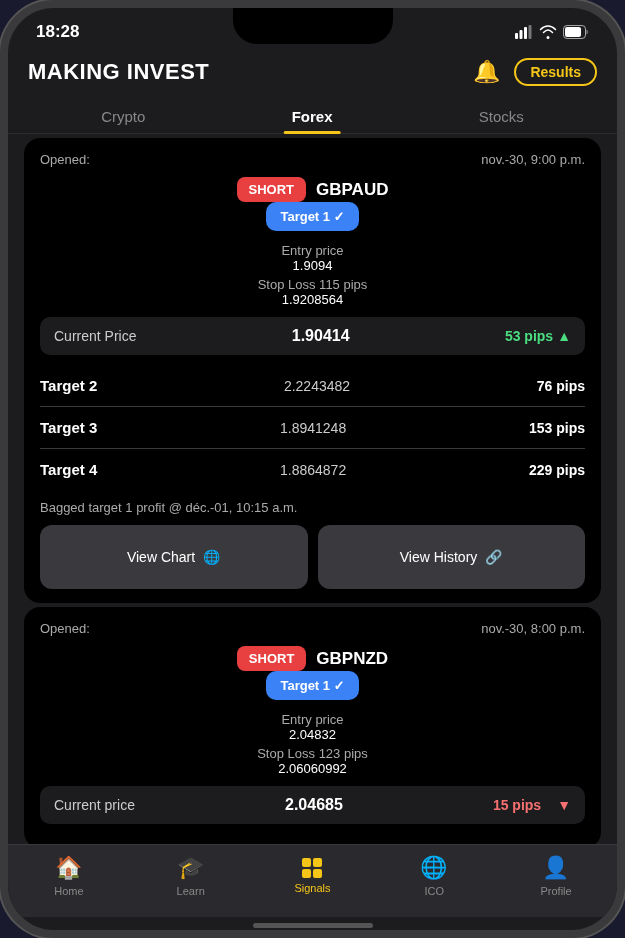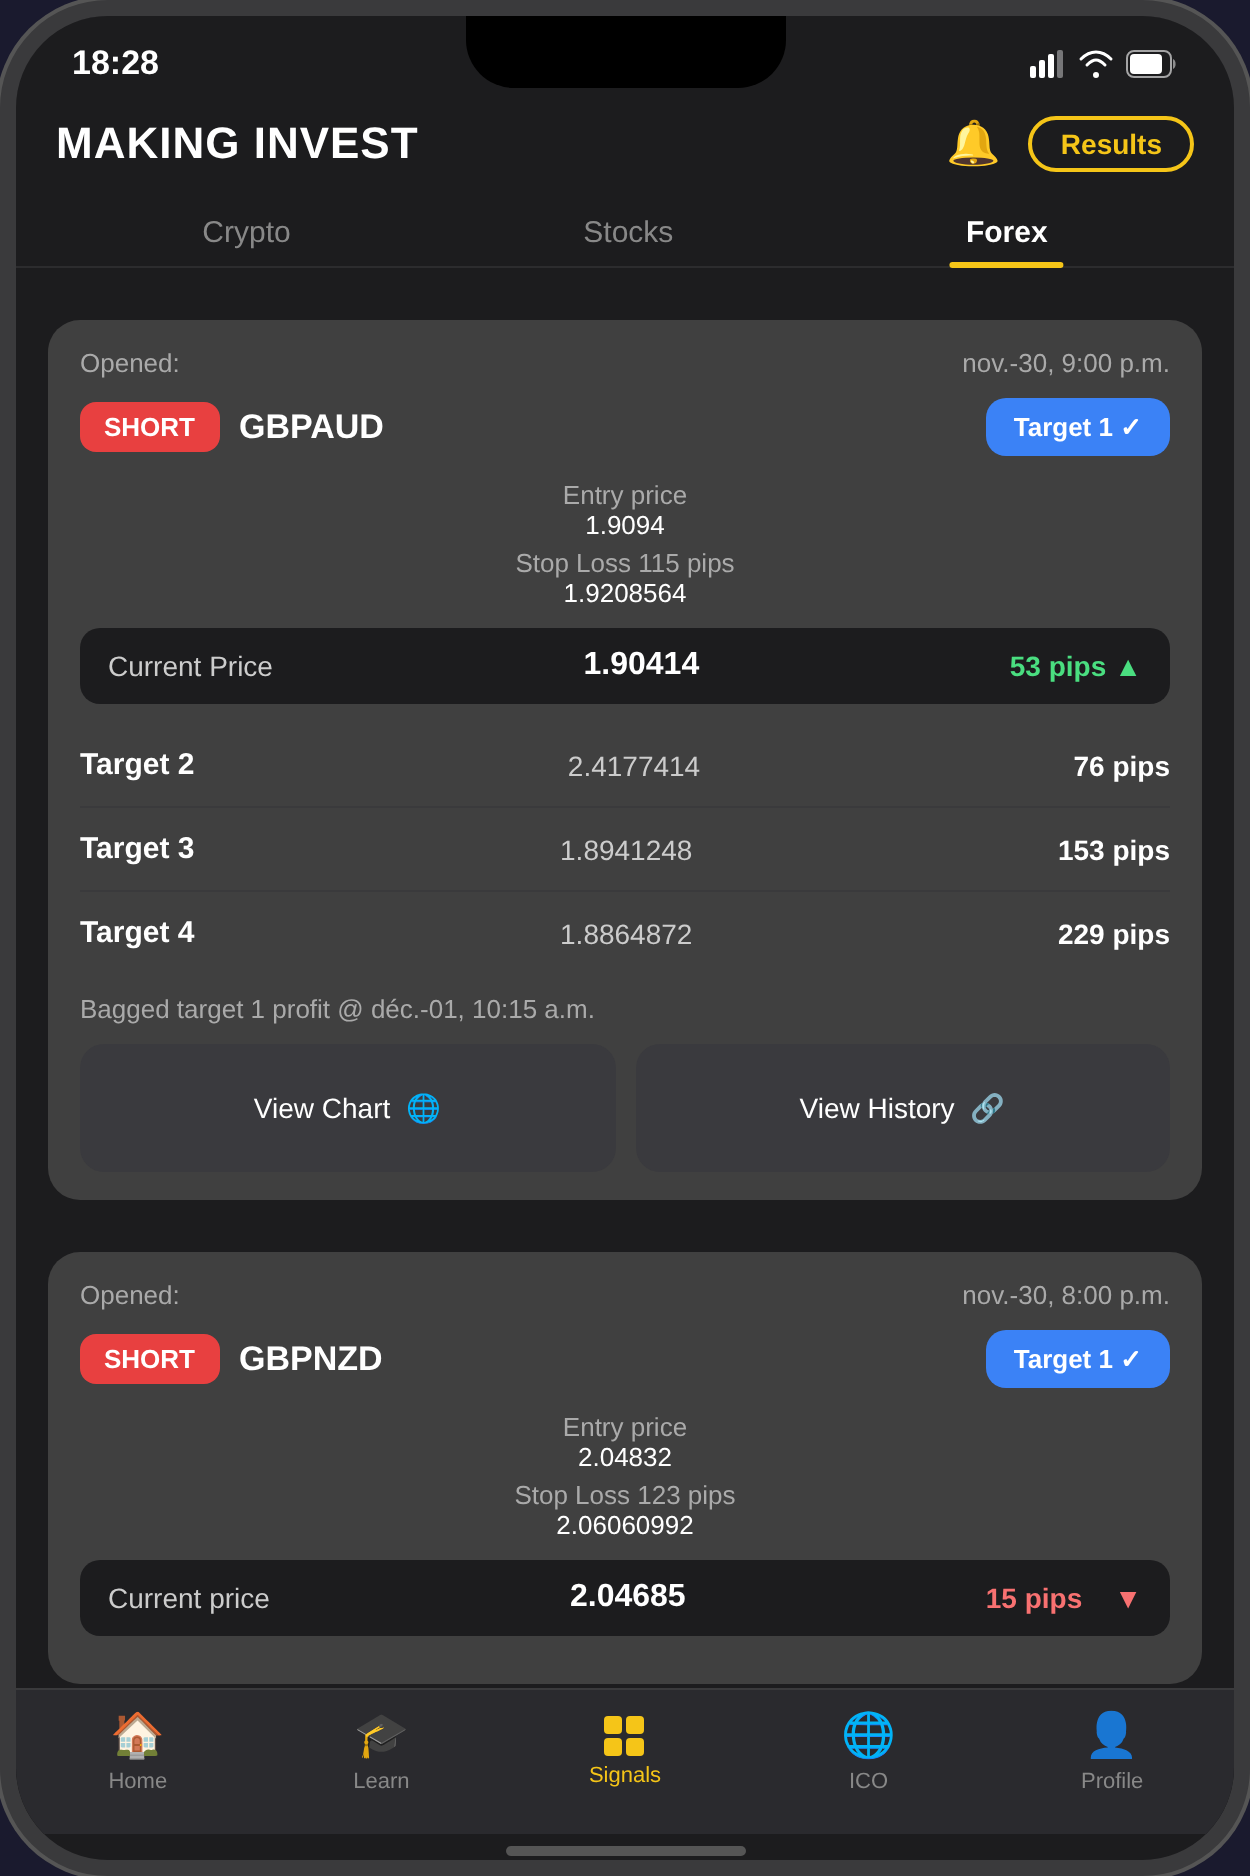--- a/index.html
+++ b/index.html
@@ -123,23 +123,23 @@
       bottom: -1px;
       left: 50%;
       transform: translateX(-50%);
       width: 70%;
       height: 3px;
       background: #f5c518;
       border-radius: 2px;
     }
     
     .card {
-      background: #404040;
+      background: #000000;
       border-radius: 16px;
-      margin: 26px 16px;
+      margin: 4px 16px;
       padding: 14px 16px;
     }
     .card-header {
       display: flex;
       justify-content: space-between;
       align-items: center;
       margin-bottom: 10px;
     }
     .opened-label {
       color: #aaa;
@@ -147,20 +147,21 @@
     }
     .opened-date {
       color: #aaa;
       font-size: 13px;
     }
     .trade-info {
       display: flex;
       justify-content: space-between;
       align-items: center;
       margin-bottom: 12px;
+      flex-direction: column;
     }
     .trade-left {
       display: flex;
       align-items: center;
       gap: 10px;
     }
     .short-badge {
       background: #e84040;
       color: #fff;
       font-size: 13px;
@@ -376,22 +377,22 @@
       <div class="header">
         <span class="app-title">MAKING INVEST</span>
         <div class="header-actions">
           <span class="bell-icon">🔔</span>
           <button class="results-btn">Results</button>
         </div>
       </div>
 
       <div class="tabs">
         <div class="tab">Crypto</div>
+        <div class="tab active">Forex</div>
         <div class="tab">Stocks</div>
-        <div class="tab active">Forex</div>
       </div>
 
       <div class="card">
         <div class="card-header">
           <span class="opened-label">Opened:</span>
           <span class="opened-date">nov.-30, 9:00 p.m.</span>
         </div>
         <div class="trade-info">
           <div class="trade-left">
             <span class="short-badge">SHORT</span>
@@ -412,21 +413,21 @@
           <span class="current-price-value">1.90414</span>
           <span class="pips-up">
             <span>53 pips</span>
             <span>▲</span>
           </span>
         </div>
 
         <div>
           <div class="target-row">
             <span class="target-name">Target 2</span>
-            <span class="target-price">2.4177414</span>
+            <span class="target-price">2.2243482</span>
             <span class="target-pips">76 pips</span>
           </div>
           <div class="target-row">
             <span class="target-name">Target 3</span>
             <span class="target-price">1.8941248</span>
             <span class="target-pips">153 pips</span>
           </div>
           <div class="target-row">
             <span class="target-name">Target 4</span>
             <span class="target-price">1.8864872</span>

